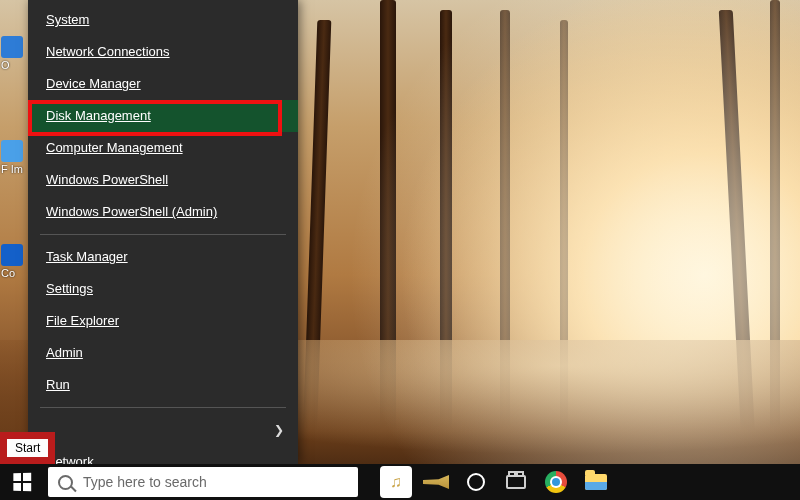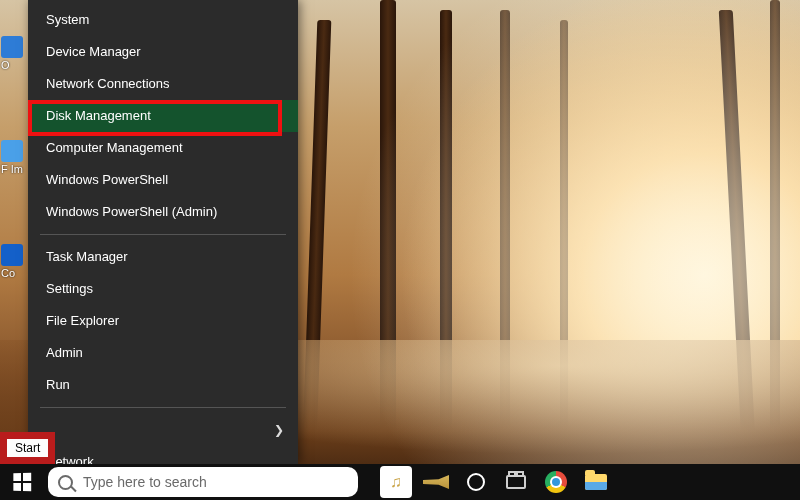--- a/index.html
+++ b/index.html
@@ -38,21 +38,21 @@
   .di2 { top:138px;} .di2 .sq{ background:#4aa0e8; }
   .di3 { top:242px;} .di3 .sq{ background:#1460c9; }
 
   
   .winx {
     position:absolute; left:28px; top:0; width:270px; bottom:36px;
     background:#2b2b2b; color:#fff; font-size:13px;
     box-shadow: 2px 0 10px rgba(0,0,0,.5);
     padding-top:4px;
   }
-  .winx .item { padding:0 18px; height:32px; line-height:32px; cursor:default; position:relative; }
+  .winx .item { padding:0 18px; height:32px; line-height:32px; cursor:default; position:relative;text-decoration:underline; }
   .winx .item.highlight { background:#14532d; }
   .winx .sep { height:1px; background:#555; margin:6px 12px; }
   .winx .item .chev { position:absolute; right:14px; top:50%; transform:translateY(-50%); color:#ddd; font-size:12px; }
 
   
   .annotation {
     position:absolute; left:28px; top:100px; width:254px; height:36px;
     border:4px solid #e11; pointer-events:none;
   }
 
@@ -64,21 +64,21 @@
 
   
   .taskbar {
     position:absolute; left:0; right:0; bottom:0; height:36px;
     background:#101010; display:flex; align-items:center;
   }
   .start-btn { width:44px; height:36px; display:flex; align-items:center; justify-content:center; }
   .winlogo { width:18px; height:18px; display:grid; grid-template:1fr 1fr/1fr 1fr; gap:2px; transform:perspective(40px) rotateY(-8deg); }
   .winlogo span { background:#fff; }
   .searchbox {
-    margin-left:4px; width:310px; height:30px; background:#fff; border-radius:10px;
+    margin-left:4px; width:310px; height:30px; background:#fff; border-radius:2px;
     display:flex; align-items:center; gap:10px; padding:0 10px; color:#6a6a6a; font-size:14px;
   }
   .searchbox .lens { width:15px; height:15px; border:2px solid #6a6a6a; border-radius:50%; position:relative; }
   .searchbox .lens::after { content:""; position:absolute; width:7px; height:2px; background:#6a6a6a; right:-6px; bottom:-2px; transform:rotate(45deg); }
   .task-gap { width:18px; }
   .ticon { width:40px; height:36px; display:flex; align-items:center; justify-content:center; }
 
   .music-icon { width:32px; height:32px; background:#fff; border-radius:4px; position:relative; }
   .music-icon::before { content:"♫"; position:absolute; inset:0; display:flex; align-items:center; justify-content:center; color:#caa54a; font-size:16px; }
   .trumpet { width:26px; height:14px; background:linear-gradient(#d6b65a,#b8923a); clip-path:polygon(0 35%,60% 30%,100% 0,100% 100%,60% 70%,0 65%); }
@@ -121,22 +121,22 @@
   <div class="lbl">F
 Im</div>
 </div>
 <div class="desk-icon di3">
   <div class="sq"></div>
   <div class="lbl">Co</div>
 </div>
 
 <div class="winx" id="winx">
     <div class="item"><span>System</span></div>
+    <div class="item"><span>Network Connections</span></div>
     <div class="item"><span>Device Manager</span></div>
-    <div class="item"><span>Network Connections</span></div>
     <div class="item highlight"><span>Disk Management</span></div>
     <div class="item"><span>Computer Management</span></div>
     <div class="item"><span>Windows PowerShell</span></div>
     <div class="item"><span>Windows PowerShell (Admin)</span></div>
     <div class="sep"></div>
     <div class="item"><span>Task Manager</span></div>
     <div class="item"><span>Settings</span></div>
     <div class="item"><span>File Explorer</span></div>
     <div class="item"><span>Admin</span></div>
     <div class="item"><span>Run</span></div>

